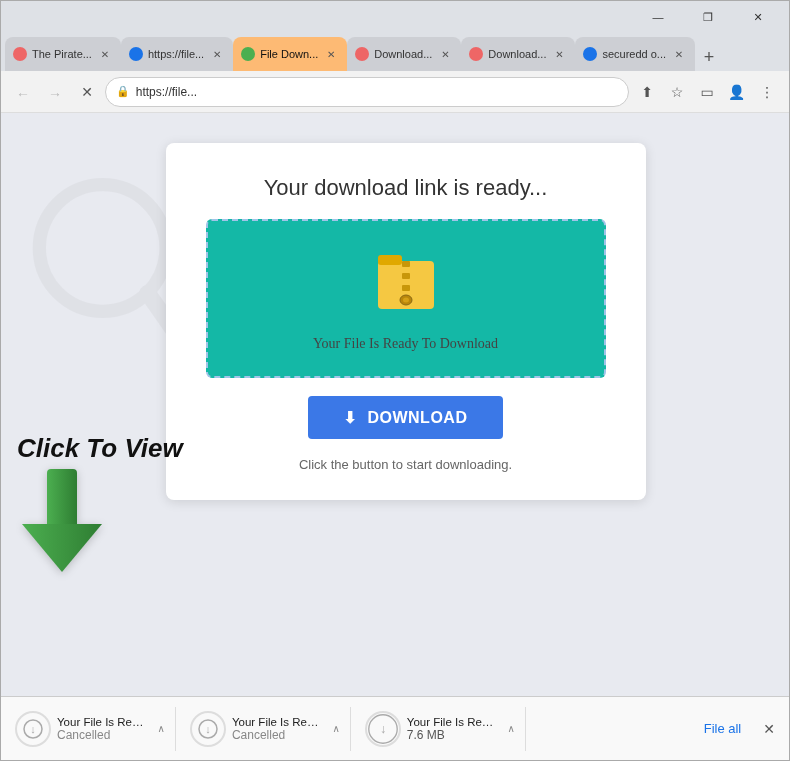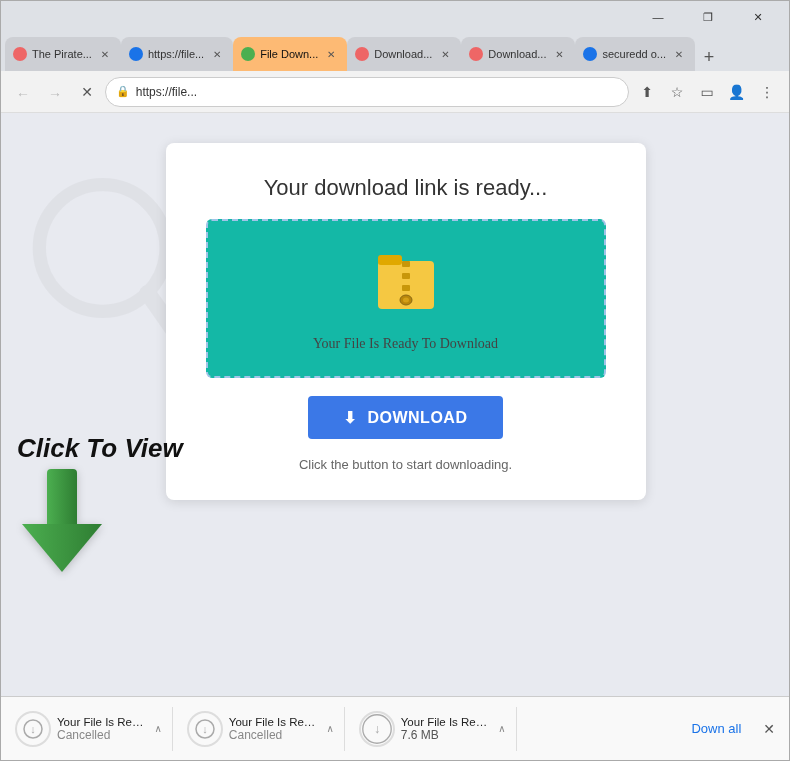--- a/index.html
+++ b/index.html
@@ -547,17 +547,17 @@
       </div>
       <div class="dl-info">
         <div class="dl-filename">Your File Is Ready....vhd</div>
         <div class="dl-status size">7.6 MB</div>
       </div>
       <span class="dl-chevron">∧</span>
     </div>
 
     <div class="downloads-spacer"></div>
 
-    <div class="show-all-btn">Down all</div>
+    <div class="show-all-btn">File all</div>
     <div class="dl-bar-close">✕</div>
   </div>
 
 </div>
 
 </body></html>

